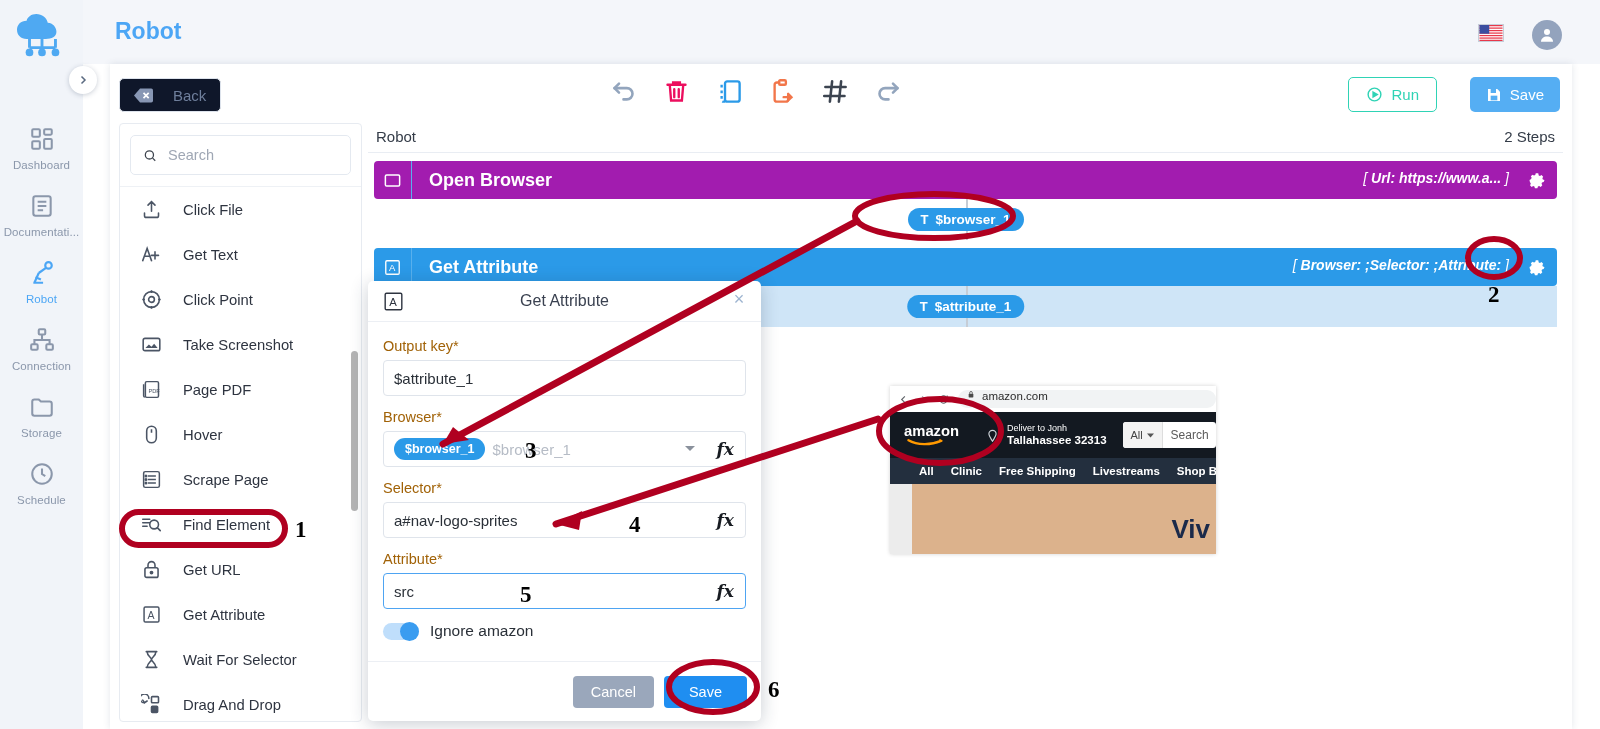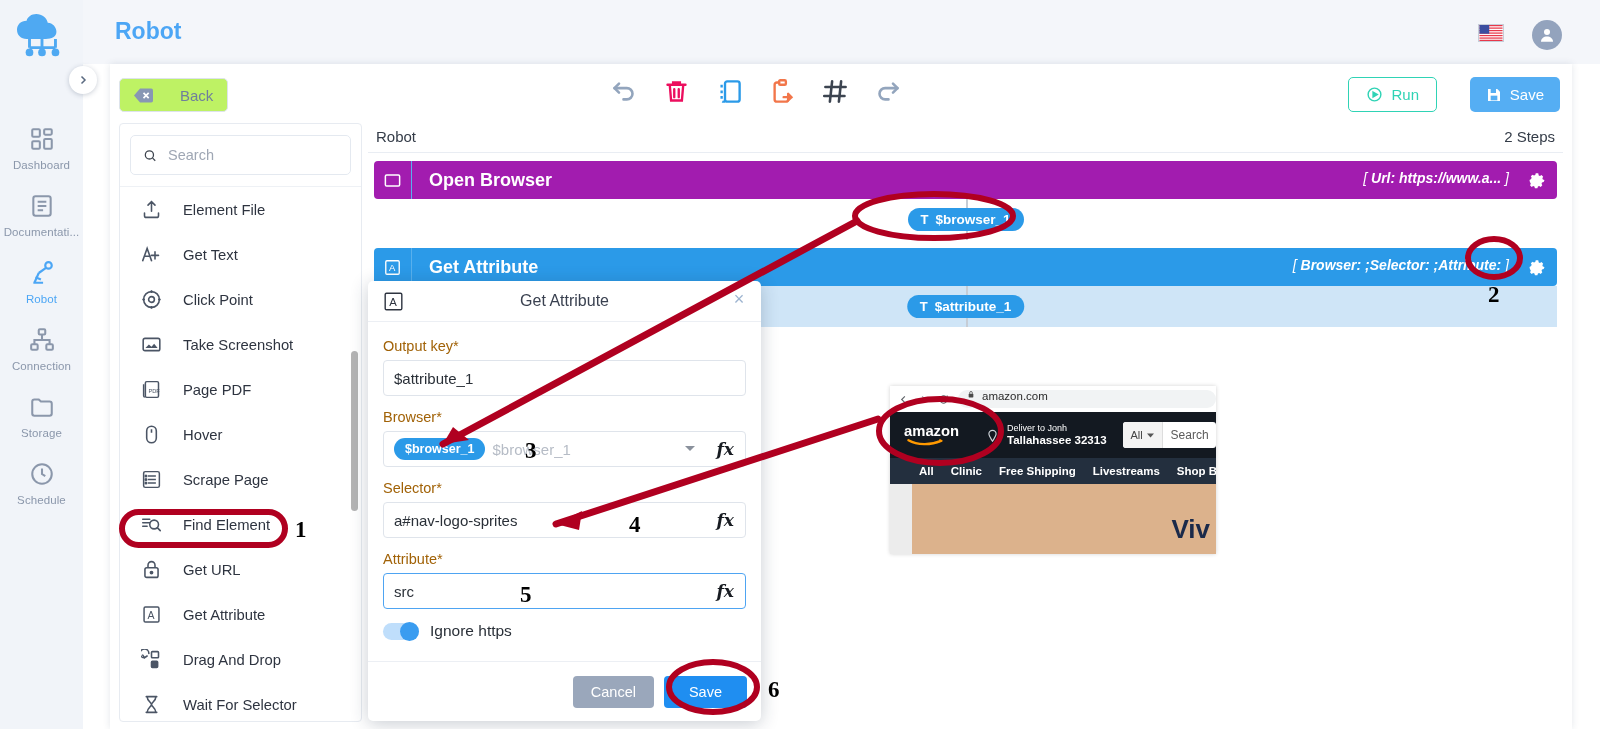--- a/index.html
+++ b/index.html
@@ -66,22 +66,22 @@
     width: 1462px; height: 665px;
     background: #ffffff;
     box-shadow: 0 0 7px rgba(40,60,90,.13);
   }
 
   
   #toolbar { position: absolute; left: 0; top: 0; width: 100%; height: 59px; }
   #back-btn {
     position: absolute; left: 9px; top: 14px;
     height: 34px; padding: 0 14px;
-    border: 1px solid #dde3ec; border-radius: 5px; background: #bef264;
-    display: flex; align-items: center; gap: 27px; cursor: pointer;
+    border: 1px solid #dde3ec; border-radius: 5px; background: #0f172a;
+    display: flex; align-items: center; gap: 20px; cursor: pointer;
   }
   #back-btn .bk-label { font-size: 15px; color: #6f7f9c; }
   #tools {
     position: absolute; left: 500px; top: 14px;
     display: flex; align-items: center; gap: 26px;
   }
   .tool { width: 27px; height: 27px; cursor: pointer; }
   #run-btn {
     position: absolute; right: 135px; top: 13px;
     height: 35px; padding: 0 17px;
@@ -511,21 +511,21 @@
       </div>
 
       <div id="action-list">
 
         <div class="action-item">
           <span class="ai-icon">
             <svg viewBox="0 0 24 24" fill="none" stroke="currentColor" stroke-width="1.8" stroke-linecap="round">
               <path d="M12 3v11M8 7l4-4 4 4M4 16v3a2 2 0 002 2h12a2 2 0 002-2v-3"></path>
               </svg>
           </span>
-          <span class="ai-label">Element File</span>
+          <span class="ai-label">Click File</span>
         </div>
 
         <div class="action-item">
           <span class="ai-icon">
             <svg viewBox="0 0 24 24" fill="none" stroke="currentColor" stroke-width="1.8" stroke-linecap="round">
               <path d="M2 19L7 5l5 14M3.8 14h6.6M16 9v8M12 13h8"></path>
               </svg>
           </span>
           <span class="ai-label">Get Text</span>
         </div>
@@ -613,36 +613,36 @@
               <rect x="3.5" y="3.5" width="17" height="17" rx="1.5"></rect>
               <text x="7.5" y="17" font-size="12" fill="currentColor" stroke="none" font-family="Liberation Sans, sans-serif">A</text>
               </svg>
           </span>
           <span class="ai-label">Get Attribute</span>
         </div>
 
         <div class="action-item">
           <span class="ai-icon">
             <svg viewBox="0 0 24 24" fill="none" stroke="currentColor" stroke-width="1.8" stroke-linecap="round">
+              <path d="M6 3h12M6 21h12M7 3c0 5 5 6.5 5 9s-5 4-5 9M17 3c0 5-5 6.5-5 9s5 4 5 9"></path>
+              </svg>
+          </span>
+          <span class="ai-label">Wait For Selector</span>
+        </div>
+
+        <div class="action-item">
+          <span class="ai-icon">
+            <svg viewBox="0 0 24 24" fill="none" stroke="currentColor" stroke-width="1.8" stroke-linecap="round">
               <path d="M9 5a5 5 0 10-5 5"></path>
                 <path d="M2 7l2 3 3-2"></path>
               <rect x="12" y="3" width="8" height="7" rx="1"></rect>
               <rect x="12" y="14" width="7" height="7" rx="1" fill="currentColor"></rect>
               </svg>
           </span>
           <span class="ai-label">Drag And Drop</span>
-        </div>
-
-        <div class="action-item">
-          <span class="ai-icon">
-            <svg viewBox="0 0 24 24" fill="none" stroke="currentColor" stroke-width="1.8" stroke-linecap="round">
-              <path d="M6 3h12M6 21h12M7 3c0 5 5 6.5 5 9s-5 4-5 9M17 3c0 5-5 6.5-5 9s5 4 5 9"></path>
-              </svg>
-          </span>
-          <span class="ai-label">Wait For Selector</span>
         </div>
 
       </div>
 
       <div id="panel-scrollbar">
         <div id="panel-thumb"></div>
       </div>
     </div>
 
     <div id="canvas">
@@ -798,21 +798,21 @@
       <div class="fld-label">Attribute*</div>
       <div class="fld-box focused">
         <span class="fld-val">src</span>
         <span class="fld-fx">fx</span>
       </div>
 
       <div id="toggle-row">
         <div id="toggle">
           <div class="knob"></div>
         </div>
-        <span id="toggle-label">Ignore https</span>
+        <span id="toggle-label">Ignore amazon</span>
       </div>
     </div>
 
     <div id="modal-foot">
       <div id="cancel-btn">Cancel</div>
       <div id="modal-save-btn">Save</div>
     </div>
   </div>
 
   <svg id="anno" viewBox="0 0 1600 729">

